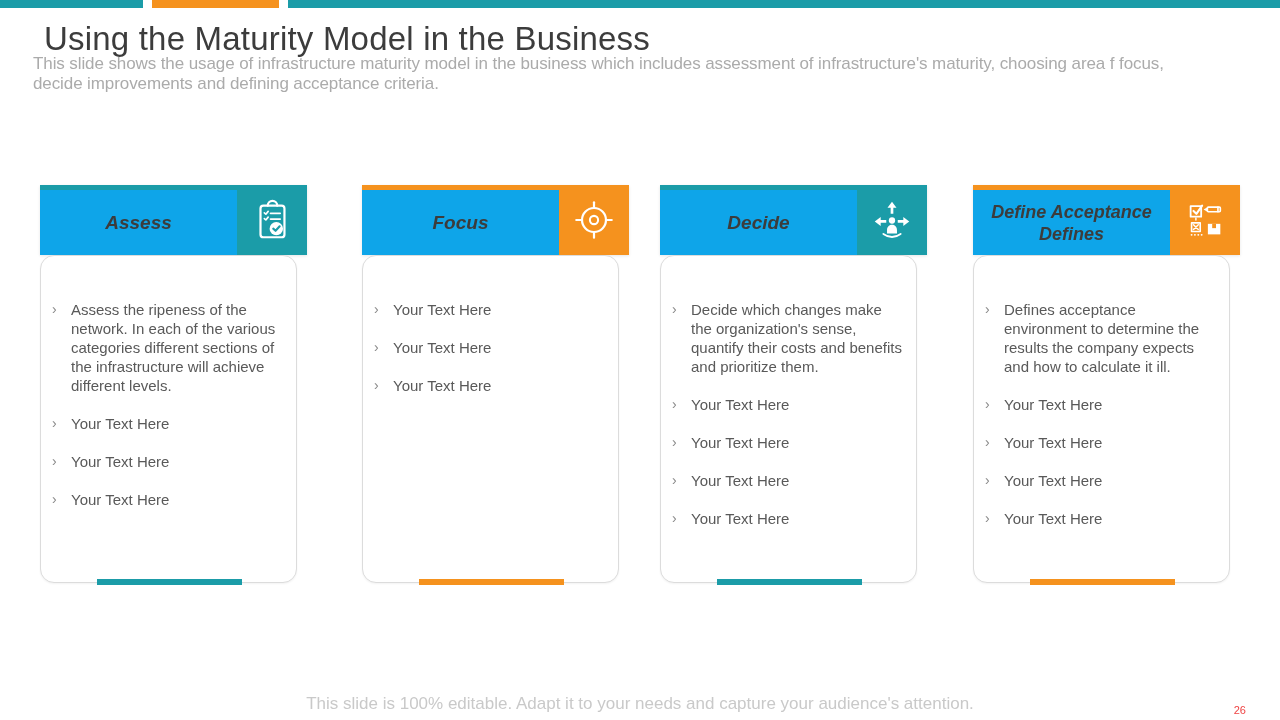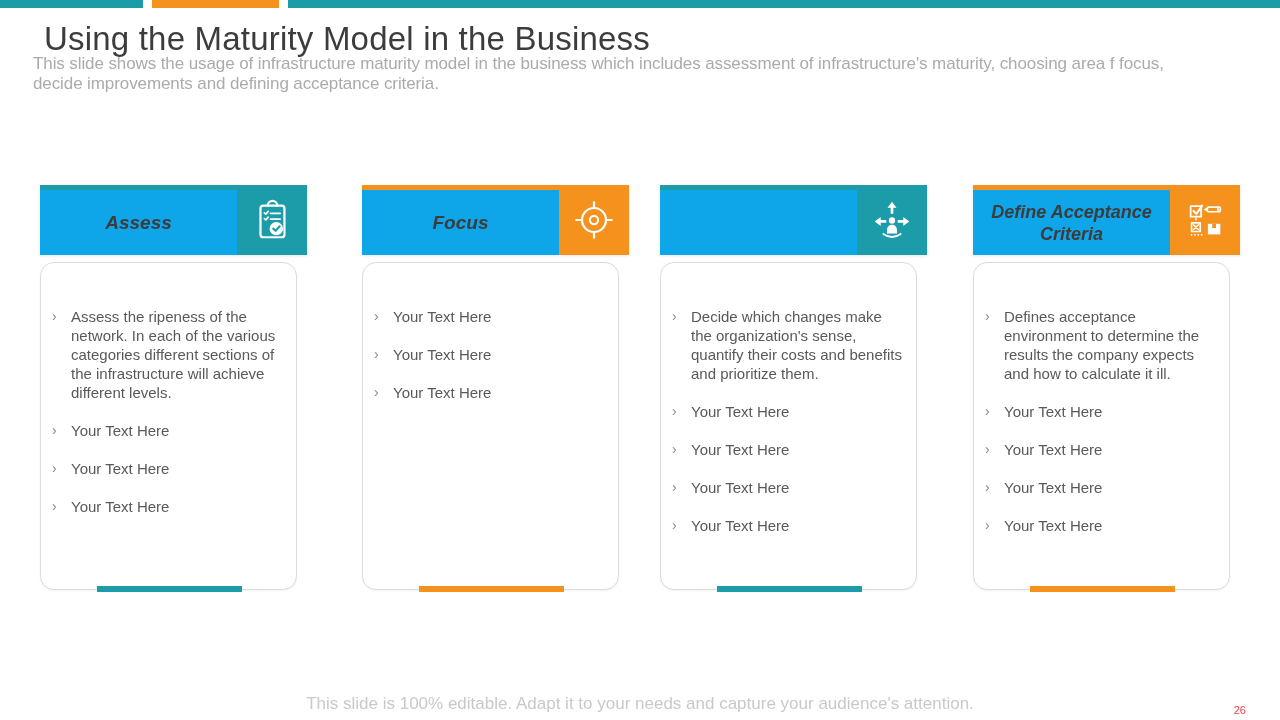--- a/index.html
+++ b/index.html
@@ -54,21 +54,21 @@
     font-size:19px;font-weight:bold;color:var(--text-dark);line-height:22px;padding:0 2px;
   }
   .col-4 .col-title{font-size:18px;}
   .icon-box{
     position:absolute;right:0;top:0;width:70px;height:70px;background:var(--accent);
     display:flex;align-items:center;justify-content:center;
   }
   .icon-box svg{width:46px;height:46px;}
 
   .card{
-    position:relative;margin-top:7px;width:257px;height:328px;background:#ffffff;
+    position:relative;margin-top:0;width:257px;height:328px;background:#ffffff;
     border:1px solid var(--card-border);border-radius:14px;
     box-shadow:0 1px 2px rgba(0,0,0,.05);
     padding-top:44px;
   }
   .bullets{list-style:none;margin:0;padding:0;}
   .bullets li{
     position:relative;padding-left:30px;padding-right:13px;
     font-size:15px;line-height:19px;color:var(--text-body);
     margin-bottom:19px;
   }
@@ -150,20 +150,21 @@
         <li>Your Text Here</li>
         <li>Your Text Here</li>
         <li>Your Text Here</li>
       </ul>
       <div class="card-bar"></div>
     </div>
   </section>
 
   <section class="column col-3 col--teal">
     <header class="col-header">
+      <div class="col-title">Decide</div>
       <div class="icon-box">
         <svg viewBox="0 0 48 48" aria-hidden="true">
           <polygon class="icf" points="24,5 19.3,11.2 22.6,11.2 22.6,17.5 25.4,17.5 25.4,11.2 28.7,11.2"></polygon>
           <polygon class="icf" points="6,25.5 12.2,20.8 12.2,24.1 18,24.1 18,26.9 12.2,26.9 12.2,30.2"></polygon>
           <polygon class="icf" points="42,25.5 35.8,20.8 35.8,24.1 30,24.1 30,26.9 35.8,26.9 35.8,30.2"></polygon>
           <circle class="icf" cx="24" cy="24.5" r="3.3"></circle>
           <path class="icf" d="M24 29 c-3.5 0 -5.2 2.7 -5.2 5.6 L18.8 38 h10.4 l0 -3.4 c0 -2.9 -1.7 -5.6 -5.2 -5.6 z"></path>
           <path class="ic" style="stroke-width:1.9" d="M15 38.5 q9 6.5 18 0"></path>
         </svg>
       </div>
@@ -175,21 +176,21 @@
         <li>Your Text Here</li>
         <li>Your Text Here</li>
         <li>Your Text Here</li>
       </ul>
       <div class="card-bar"></div>
     </div>
   </section>
 
   <section class="column col-4 col--orange">
     <header class="col-header">
-      <div class="col-title">Define Acceptance Criteria</div>
+      <div class="col-title">Define Acceptance Defines</div>
       <div class="icon-box">
         <svg viewBox="0 0 48 48" aria-hidden="true">
           <rect class="ic" style="stroke-width:1.9" x="9" y="9.5" width="11" height="11"></rect>
           <polyline class="ic" style="stroke-width:2.2" points="12,14.5 15,17.5 21,9"></polyline>
           <polygon class="icf" points="22.5,13 26.5,10.6 26.5,15.4"></polygon>
           <rect class="ic" style="stroke-width:1.7" x="26.5" y="10.6" width="13.5" height="4.8" rx="1"></rect>
           <line class="ic" style="stroke-width:1.7" x1="37.5" y1="10.6" x2="37.5" y2="15.4"></line>
           <line class="ic" style="stroke-width:1.5" x1="14.5" y1="22" x2="14.5" y2="26" stroke-dasharray="2 2"></line>
           <rect class="ic" style="stroke-width:1.7" x="10" y="27" width="9" height="9"></rect>
           <path class="ic" style="stroke-width:1.5" d="M12 29 l5 5 M17 29 l-5 5"></path>

